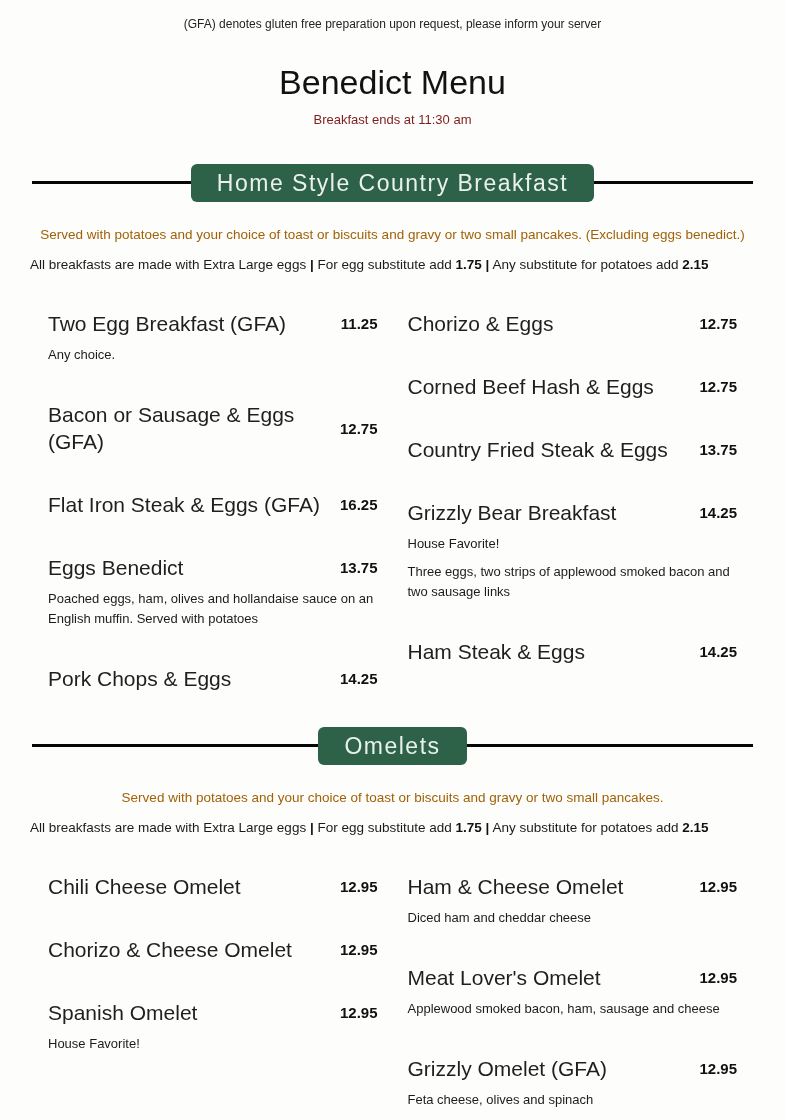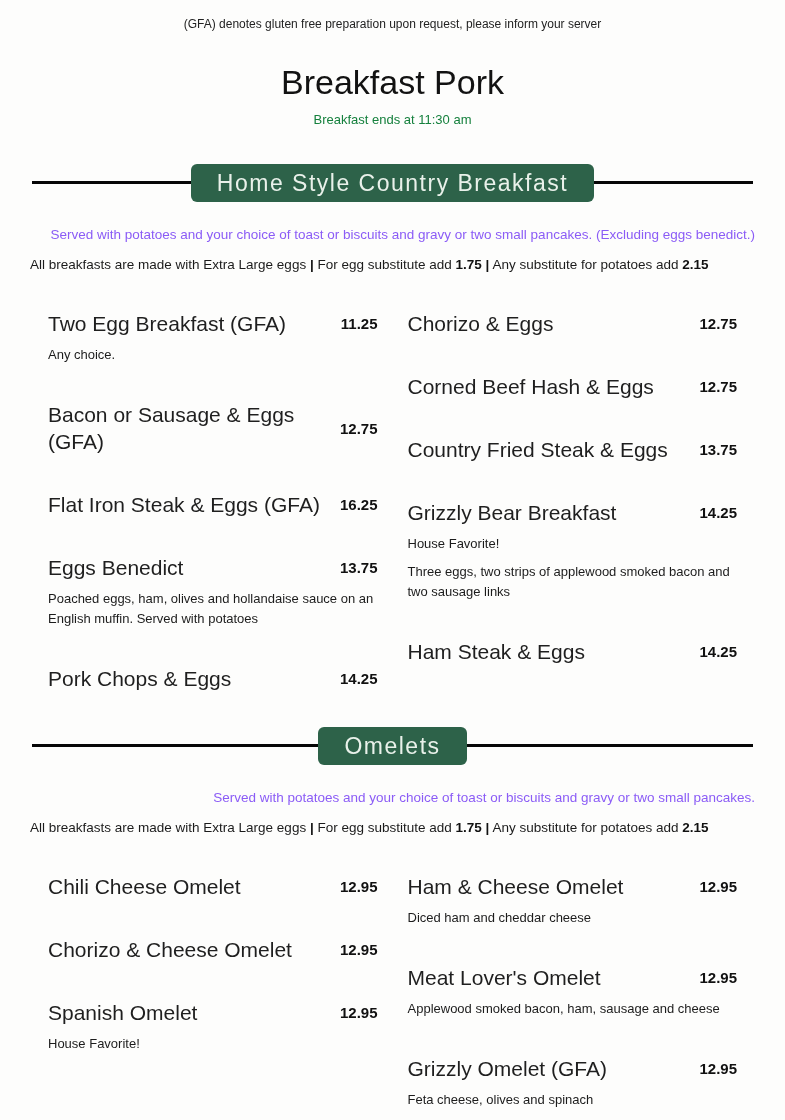--- a/index.html
+++ b/index.html
@@ -24,21 +24,21 @@
     line-height: 40px;
     font-weight: 400;
     margin-top: 30px;
     color: #121212;
   }
   .subtitle {
     text-align: center;
     font-size: 13px;
     line-height: 18px;
     margin-top: 9px;
-    color: #15803d;
+    color: #7f1d1d;
   }
   .banner-row {
     position: relative;
     margin-top: 34px;
     height: 39px;
     display: flex;
     justify-content: center;
     align-items: flex-end;
   }
   .banner-rule {
@@ -56,26 +56,26 @@
     color: #e9f1ea;
     font-size: 23px;
     line-height: 28px;
     letter-spacing: 1.5px;
     padding: 5px 26px;
     border-radius: 6px;
     font-weight: 400;
     white-space: nowrap;
   }
   .serving-note {
-    text-align: right;
+    text-align: center;
     font-size: 13.5px;
     line-height: 19px;
     margin-top: 23px;
     padding: 0 30px;
-    color: #8b5cf6;
+    color: #a16207;
   }
   .pricing-note {
     font-size: 13.5px;
     line-height: 19px;
     margin-top: 11px;
     padding: 0 30px;
     color: #1b1b1b;
   }
   .pricing-note b { font-weight: 700; color: #111; }
   .columns {
@@ -113,21 +113,21 @@
     margin-top: 8px;
     color: #1c1c1c;
   }
   .item-desc:empty { display: none; }
 </style>
 </head>
 <body>
 
 <div class="gfa-note">(GFA) denotes gluten free preparation upon request, please inform your server</div>
 
-<h1 class="title">Breakfast Pork</h1>
+<h1 class="title">Benedict Menu</h1>
 <div class="subtitle">Breakfast ends at 11:30 am</div>
 
 <div>
   <div class="banner-row">
     <div class="banner-rule"></div>
     <div class="banner">Home Style Country Breakfast</div>
   </div>
 
   <p class="serving-note">Served with potatoes and your choice of toast or biscuits and gravy or two small pancakes. (Excluding eggs benedict.)</p>
 

